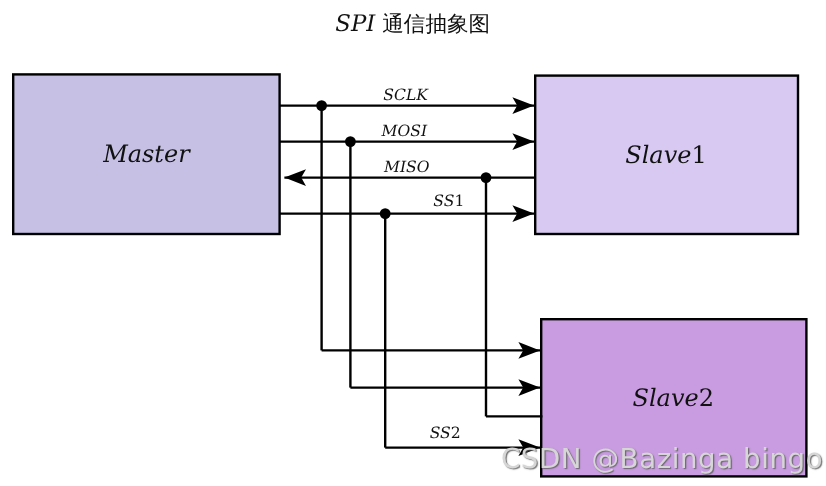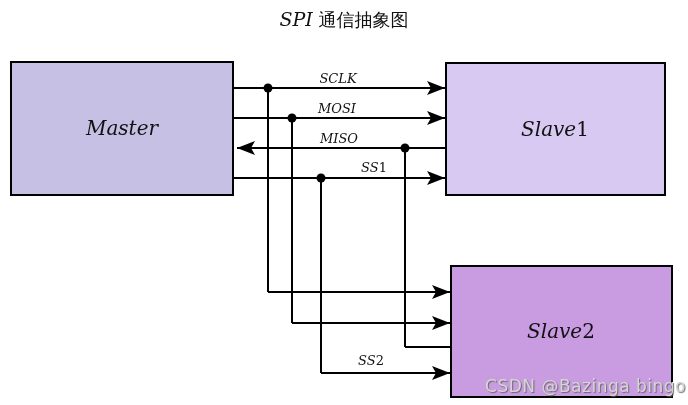--- a/index.html
+++ b/index.html
@@ -36,21 +36,21 @@
     font-size: 18px;
     fill: #111111;
     text-anchor: middle;
   }
   .title-text .latin { font-style: italic; font-size: 19px; }
   .watermark {
     position: absolute;
     right: 2px;
     bottom: 9px;
     font-family: "DejaVu Sans", "Liberation Sans", sans-serif;
-    font-size: 17px;
+    font-size: 23px;
     letter-spacing: 0.5px;
     color: #d6d6d6;
     text-shadow: 1px 1px 1px rgba(90,90,90,0.85);
     white-space: nowrap;
     pointer-events: none;
   }
 </style>
 </head>
 <body>
 

